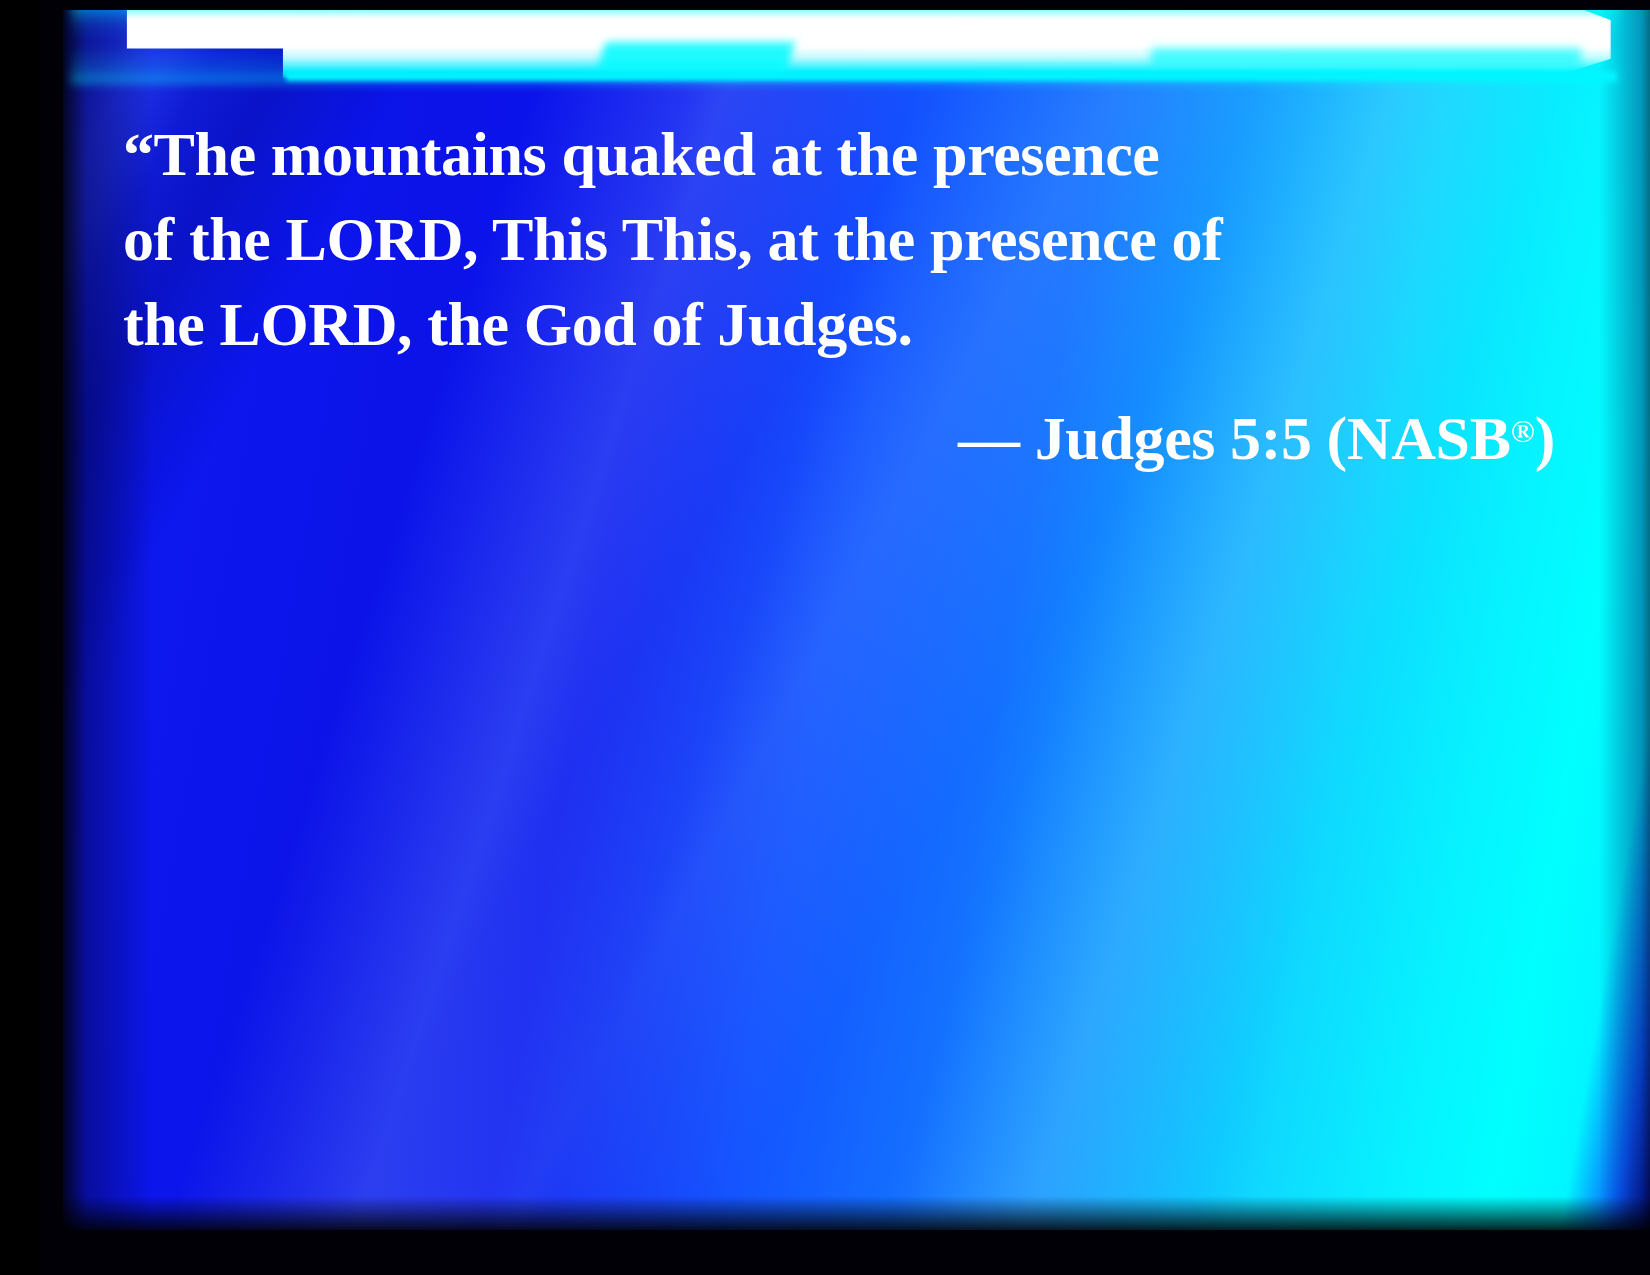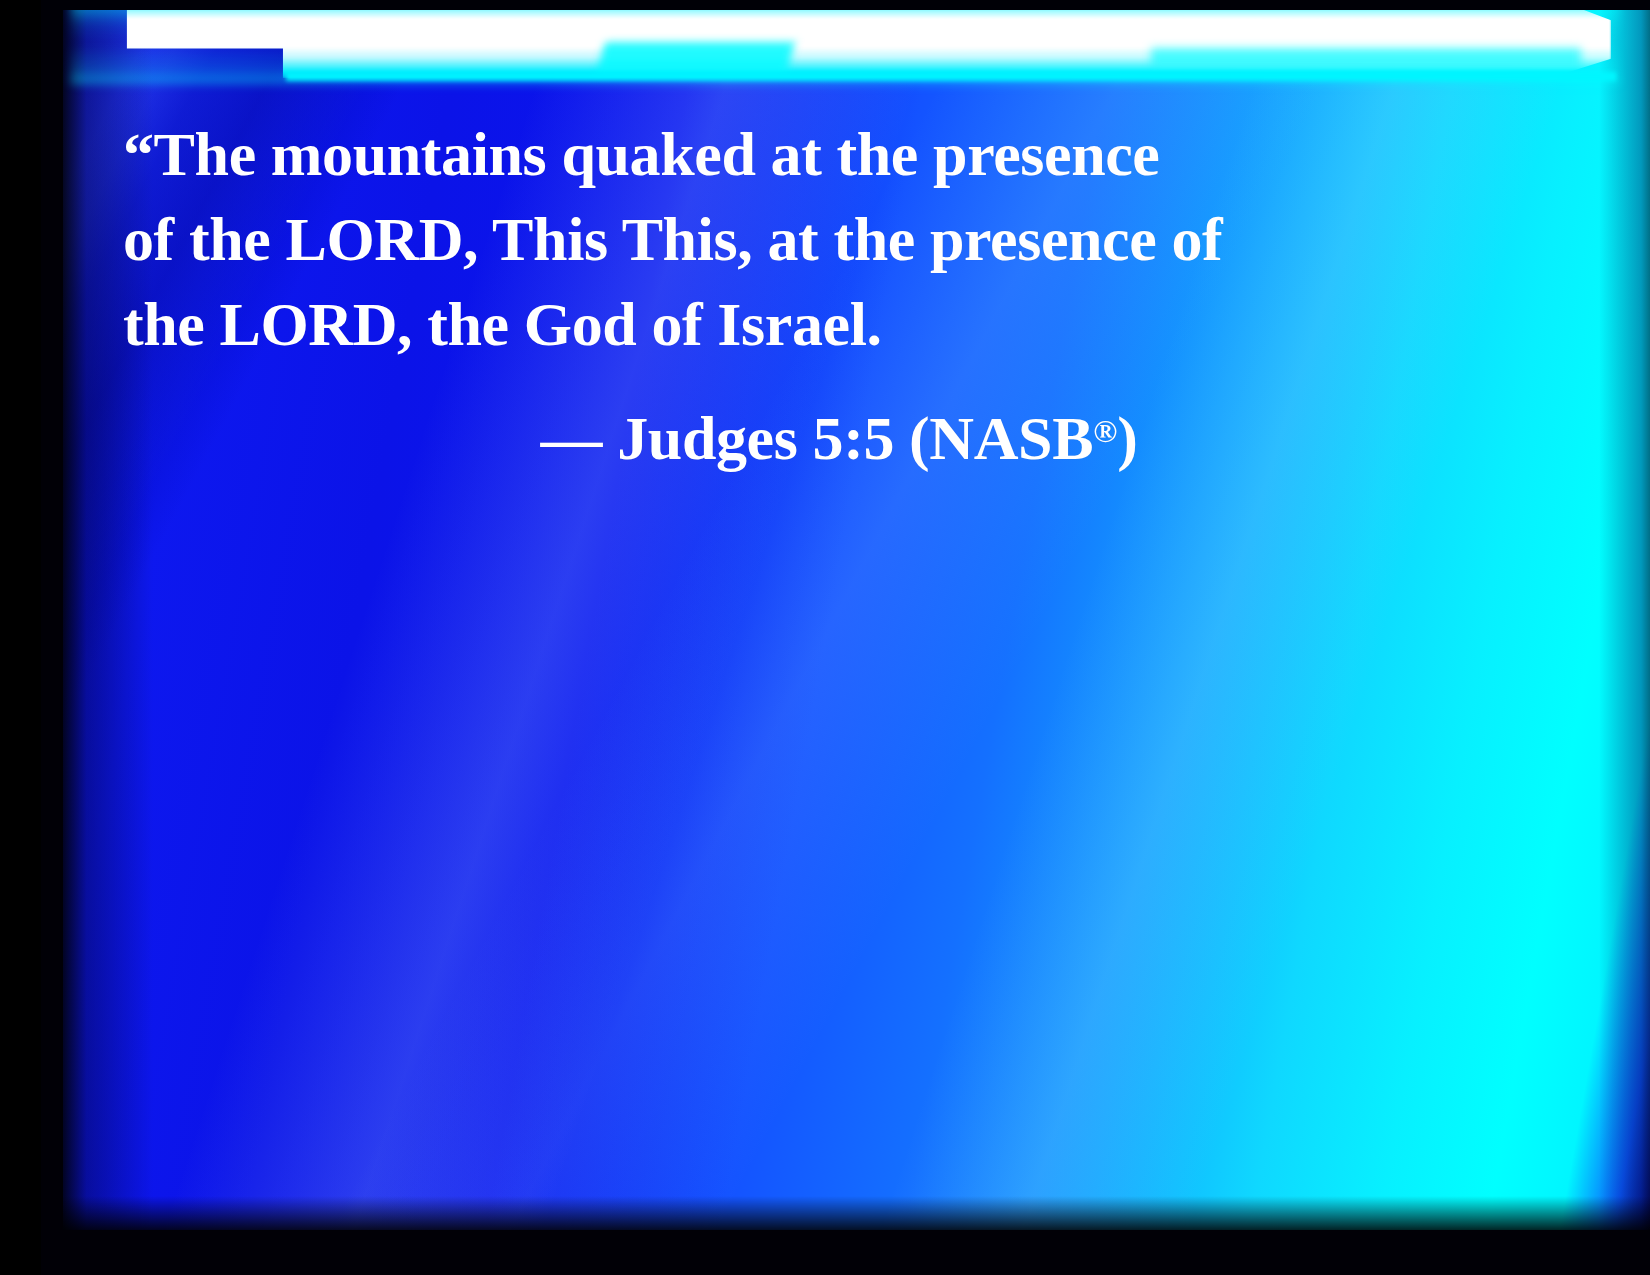--- a/index.html
+++ b/index.html
@@ -240,21 +240,21 @@
     text-shadow: 0 0 1px rgba(0,0,0,0.12);
   }
 
   .verse-line {
     display: block;
     white-space: pre;
   }
 
   #attribution-line {
     display: block;
-    text-align: center;
+    text-align: right;
     margin-top: 22px;
     padding-right: 8px;
     white-space: pre;
   }
 
   .reg-mark {
     font-size: 0.52em;
     vertical-align: 0.52em;
     letter-spacing: 0;
   }
@@ -284,18 +284,18 @@
     <div id="header-bar-cyan-blob"></div>
     <div id="header-bar-cyan-blob-2"></div>
     <div id="header-bar-cyan-underline"></div>
   </div>
 
   <div id="top-black-edge"></div>
 
   <div id="verse-block">
     <span class="verse-line">“The mountains quaked at the presence</span>
     <span class="verse-line">of the LORD, This This, at the presence of</span>
-    <span class="verse-line">the LORD, the God of Israel.</span>
+    <span class="verse-line">the LORD, the God of Judges.</span>
 
     <span id="attribution-line"><span>— Judges 5:5 (NASB</span><span class="reg-mark">®</span><span>)</span></span>
   </div>
 
 </div>
 
 </body></html>

